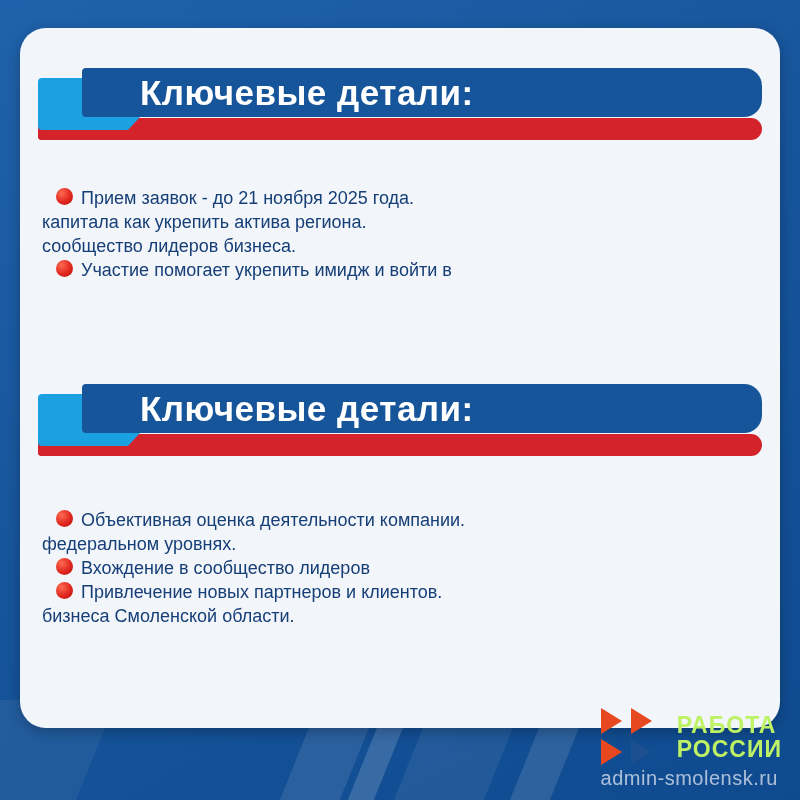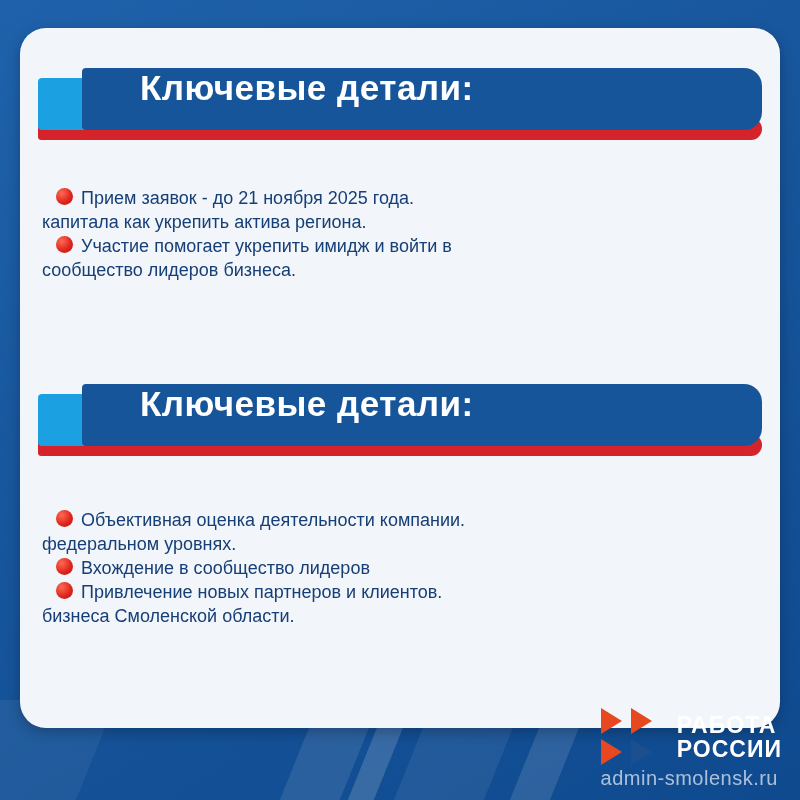--- a/index.html
+++ b/index.html
@@ -83,24 +83,25 @@
     height: 0;
     border-top: 26px solid transparent;
     border-bottom: 26px solid transparent;
     border-left: 24px solid #1ba1e2;
   }
   .ribbon-blue {
     position: absolute;
     left: 62px;
     top: 6px;
     width: 680px;
-    height: 62px;
+    height: 49px;
     background: #17559b;
     border-radius: 4px 18px 18px 4px;
     display: flex;
+    align-items: center;
   }
   .ribbon-title {
     color: #ffffff;
     font-size: 35px;
     font-weight: bold;
     letter-spacing: 0.5px;
     margin-left: 58px;
   }
 
   
@@ -152,21 +153,21 @@
     width: 0; height: 0;
     border-top: 13px solid transparent;
     border-bottom: 13px solid transparent;
     border-left: 21px solid #e8481f;
   }
   .tri.t1 { left: 0;  top: 0; }
   .tri.t2 { left: 30px; top: 0; }
   .tri.t3 { left: 0;  top: 31px; }
   .tri.t4 { left: 30px; top: 31px; border-left-color: #1b4f8f; }
   .logo-text {
-    color: #ffffff;
+    color: #bef264;
     font-weight: bold;
     font-size: 23px;
     line-height: 1.06;
     letter-spacing: 1px;
   }
 
   .watermark {
     position: absolute;
     right: 22px;
     bottom: 10px;
@@ -199,24 +200,24 @@
     </div>
 
     <div class="body-block b1">
       <p class="bullet-line">
         <span class="dot"></span><span>Прием заявок - до 21 ноября 2025 года.</span>
       </p>
       <p class="bullet-line">
         <span>капитала как укрепить актива региона.</span>
       </p>
       <p class="bullet-line">
+        <span>сообщество лидеров бизнеса.</span>
+      </p>
+      <p class="bullet-line">
         <span class="dot"></span><span>Участие помогает укрепить имидж и войти в</span>
-      </p>
-      <p class="bullet-line">
-        <span>сообщество лидеров бизнеса.</span>
       </p>
     </div>
 
     <div class="section sec2">
       <div class="ribbon-wrap">
         <div class="ribbon-red"></div>
         <div class="ribbon-cyan"></div>
         <div class="ribbon-blue">
           <span class="ribbon-title">Ключевые детали:</span>
         </div>

